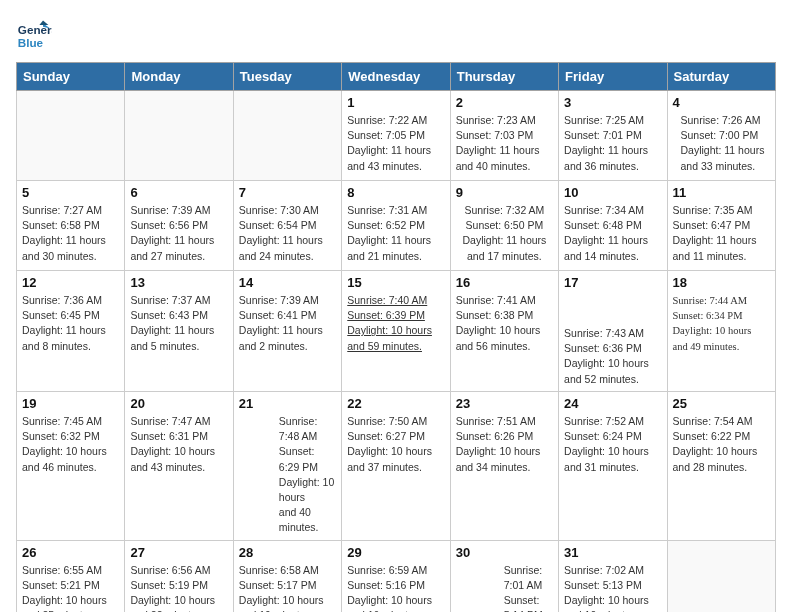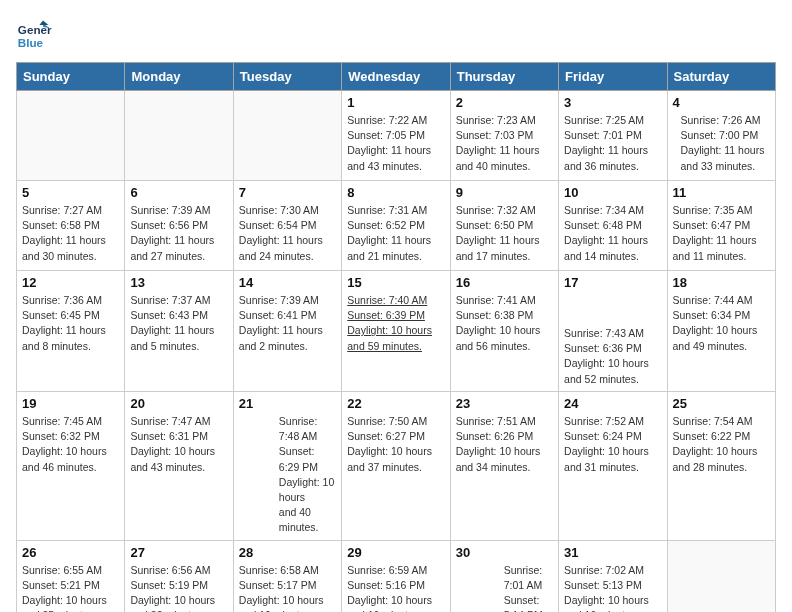--- a/index.html
+++ b/index.html
@@ -168,21 +168,21 @@
         </td>
         <td>
           <div class="day-num">8</div>
           <div class="cell-text" style="white-space: pre-line;">Sunrise: 7:31 AM
 Sunset: 6:52 PM
 Daylight: 11 hours
 and 21 minutes.</div>
         </td>
         <td>
           <div class="day-num">9</div>
-          <div class="cell-text" style="white-space: pre-line;">Sunrise: 7:32 AM
+          <div class="cell-text" style="white-space: pre-line; text-align: center;">Sunrise: 7:32 AM
 Sunset: 6:50 PM
 Daylight: 11 hours
 and 17 minutes.</div>
         </td>
         <td>
           <div class="day-num">10</div>
           <div class="cell-text" style="white-space: pre-line;">Sunrise: 7:34 AM
 Sunset: 6:48 PM
 Daylight: 11 hours
 and 14 minutes.</div>
@@ -233,21 +233,21 @@
         </td>
         <td>
           <div class="day-num">17</div>
           <div class="cell-text" style="white-space: pre-line; margin-top: 36px;">Sunrise: 7:43 AM
 Sunset: 6:36 PM
 Daylight: 10 hours
 and 52 minutes.</div>
         </td>
         <td>
           <div class="day-num">18</div>
-          <div class="cell-text" style="white-space: pre-line;">Sunrise: 7:44 AM
+          <div class="cell-text" style="white-space: pre-line; font-family: Liberation Serif, serif;">Sunrise: 7:44 AM
 Sunset: 6:34 PM
 Daylight: 10 hours
 and 49 minutes.</div>
         </td>
       </tr>
       <tr>
         <td>
           <div class="day-num">19</div>
           <div class="cell-text" style="white-space: pre-line;">Sunrise: 7:45 AM
 Sunset: 6:32 PM

